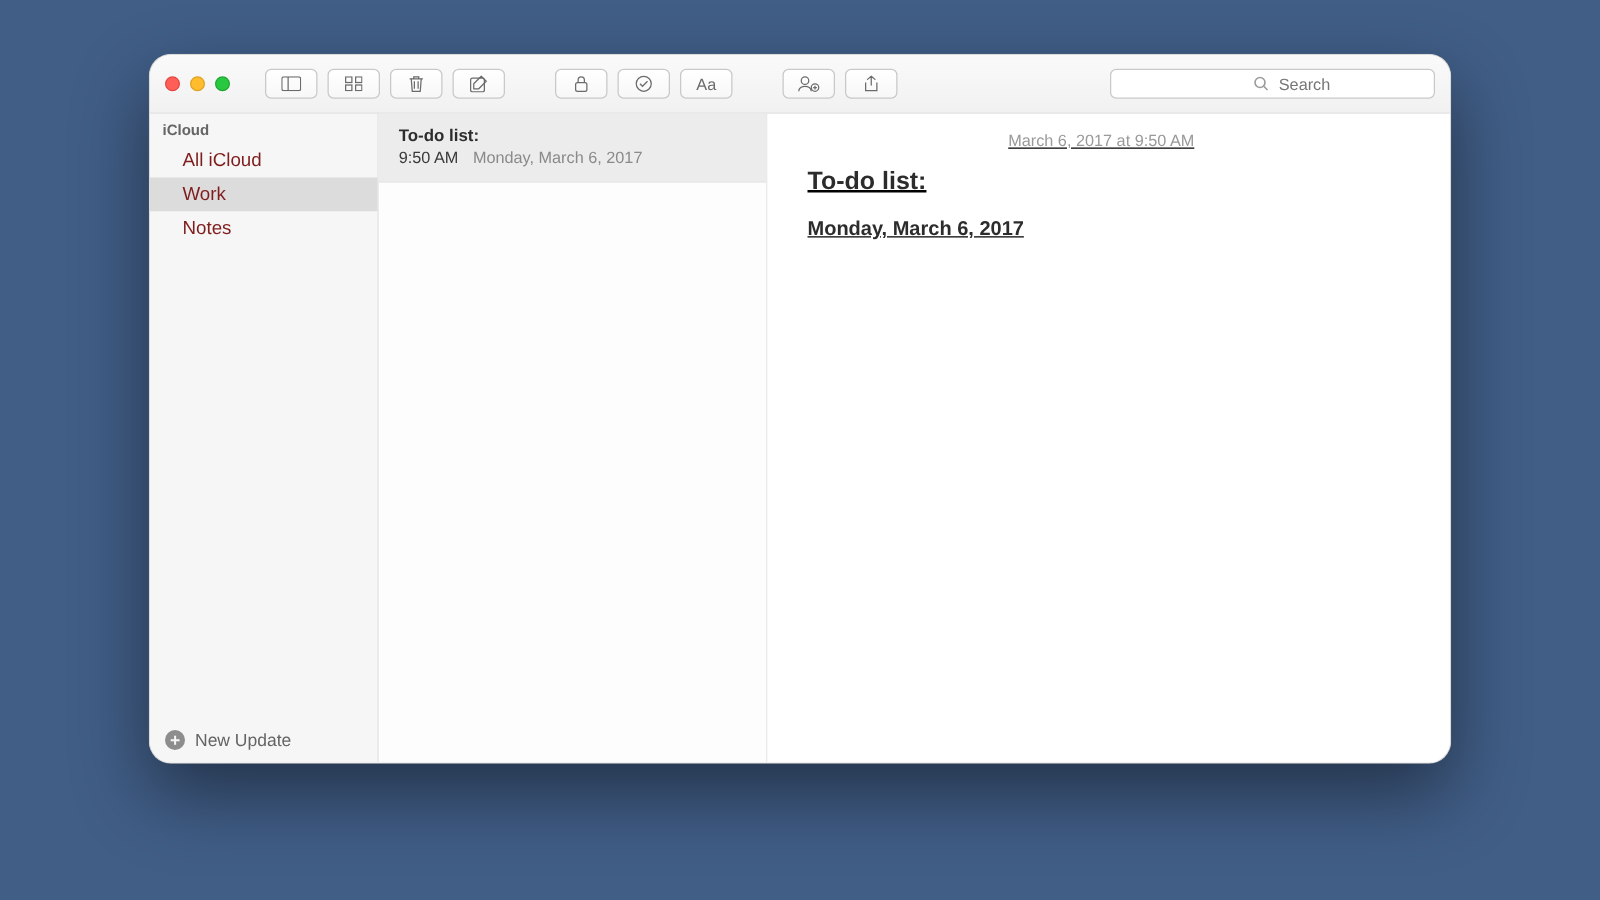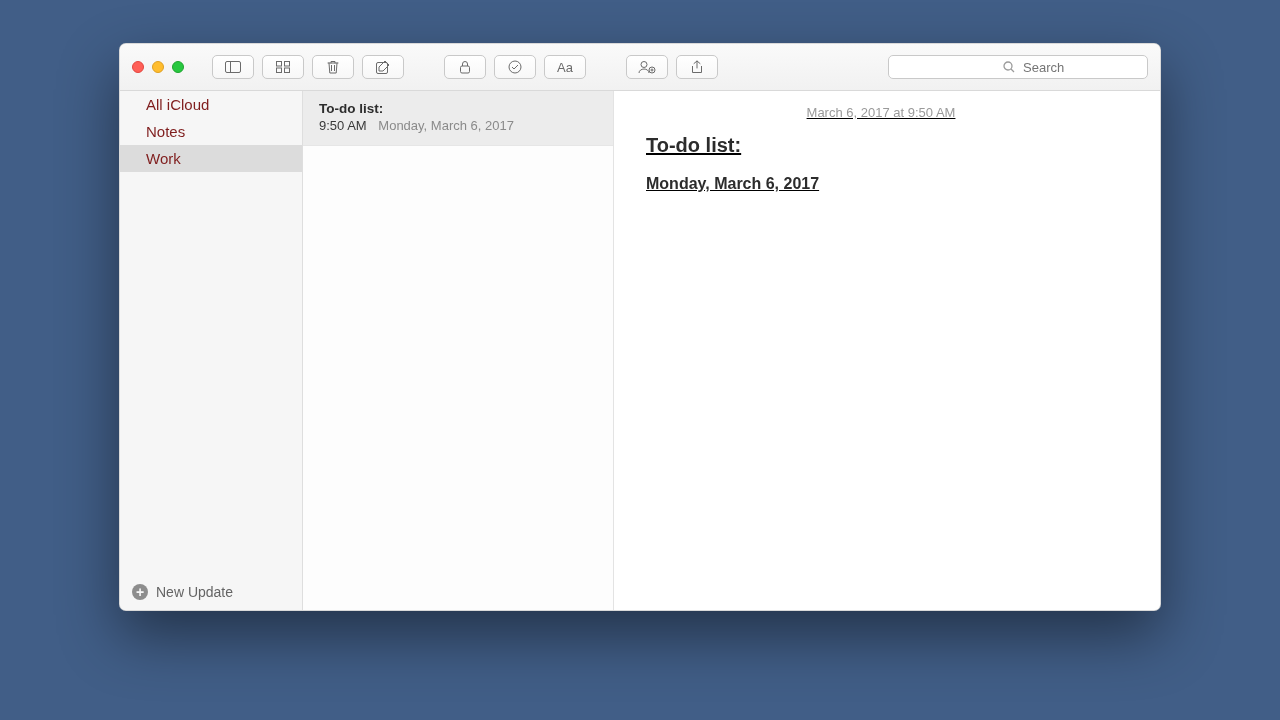--- a/index.html
+++ b/index.html
@@ -8,21 +8,21 @@
     width: 1280px; height: 720px;
     font-family: -apple-system, "Helvetica Neue", Arial, sans-serif;
     background: #415e87;
     overflow: hidden;
   }
   .window {
     position: absolute;
     left: 119px; top: 43px;
     width: 1042px; height: 568px;
     background: #ffffff;
-    border-radius: 7px;
+    border-radius: 18px;
     box-shadow: 0 25px 60px rgba(0,0,0,0.45);
     overflow: hidden;
     border: 1px solid rgba(0,0,0,0.15);
     display: flex;
     flex-direction: column;
   }
   
   .titlebar {
     height: 47px;
     background: linear-gradient(#fafafa, #f1f1f1);
@@ -270,23 +270,24 @@
             <line x1="8" y1="8" x2="11" y2="11" stroke="#9b9b9b" stroke-width="1.3"></line>
           </svg>
         <input type="text" placeholder="Search" style="">
       </div>
     </div>
   </div>
 
   <div class="content">
 
     <div class="sidebar">
+      <div class="sidebar-header">iCloud</div>
       <div class="sidebar-item">All iCloud</div>
+      <div class="sidebar-item selected">Work</div>
       <div class="sidebar-item">Notes</div>
-      <div class="sidebar-item selected">Work</div>
       <div class="sidebar-footer">
         <span class="plusicon">+</span>
         <span>New Update</span>
       </div>
     </div>
 
     <div class="notelist">
       <div class="note-item selected">
         <div class="note-title">To-do list:</div>
         <div class="note-sub">

